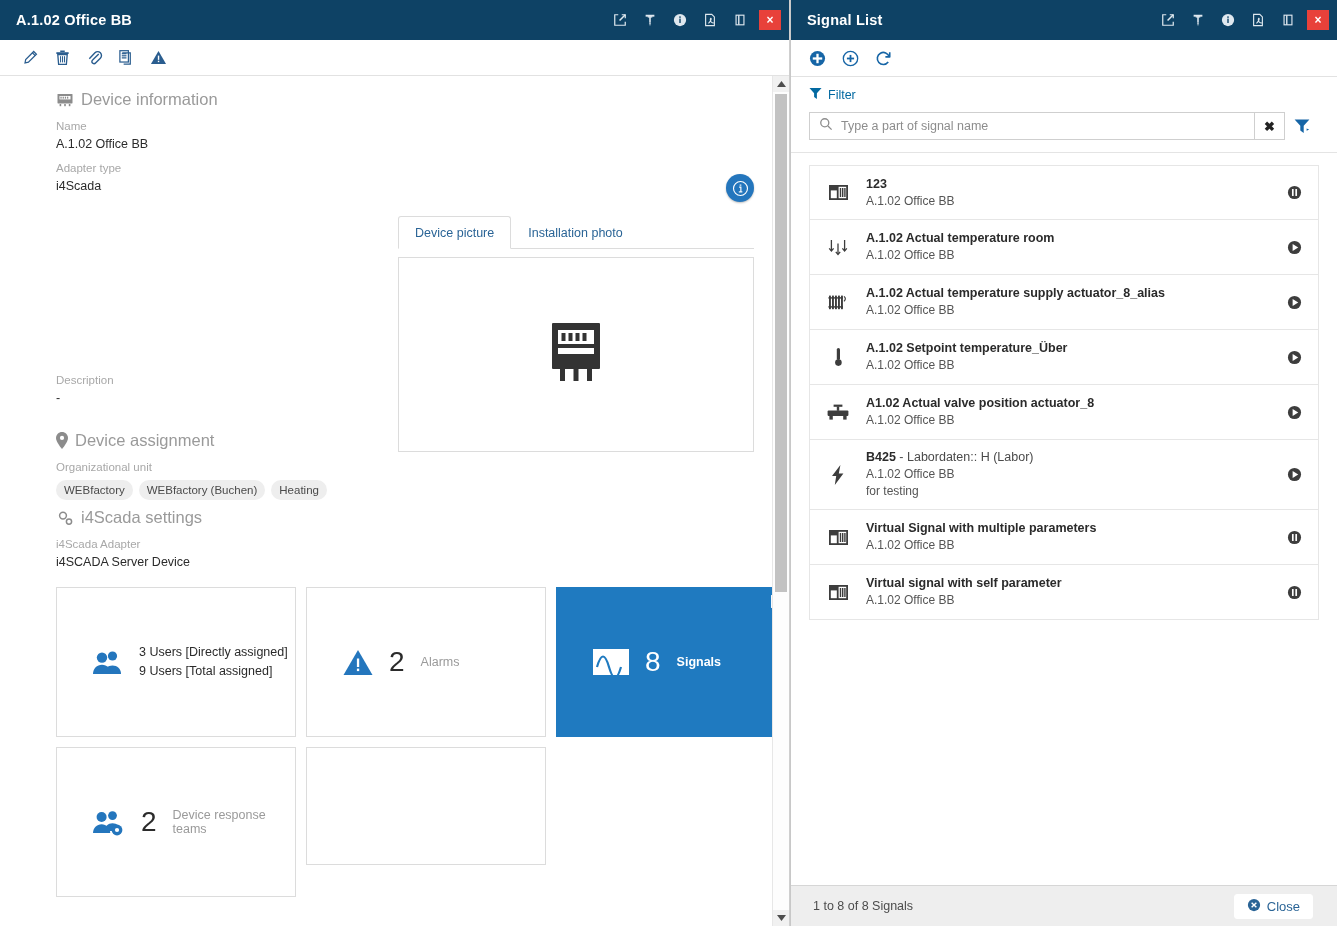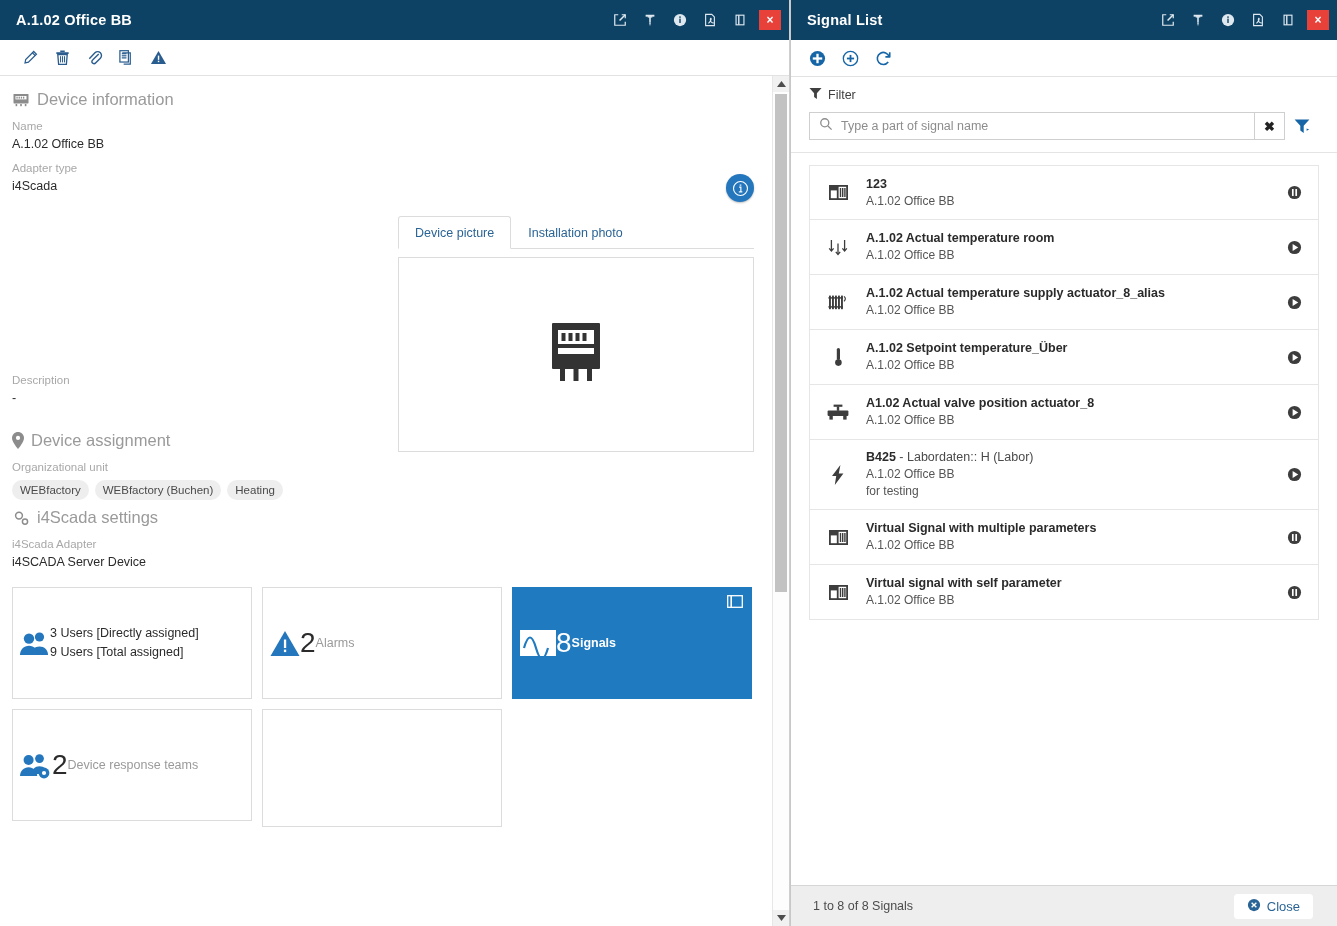--- a/index.html
+++ b/index.html
@@ -38,21 +38,21 @@
     height: 36px; border-bottom:1px solid #e2e2e2; display:flex; align-items:center;
     padding-left:14px; flex-shrink:0; background:#fff;
   }
   .ltb-icon {
     width:32px; height:32px; display:flex; align-items:center; justify-content:center;
     color:#2a5d8f; cursor:pointer;
   }
   .left-body {
     flex:1; overflow:hidden; position:relative; padding: 0 0 0 0;
   }
-  .left-scroll-area { position:absolute; inset:0 17px 0 0; overflow:hidden; }
+  .left-scroll-area { position:absolute; inset:0 17px 0 0; overflow:hidden;margin-left:44px; }
 
   .section-head {
     display:flex; align-items:center; gap:7px; color:#9a9a9a; font-size:16.5px;
     padding-left:12px; margin-top:14px;
   }
   .section-head .sh-ico { color:#8c8c8c; display:flex; align-items:center; }
   .field-label { color:#a8a8a8; font-size:11.5px; padding-left:12px; margin-top:11px; }
   .field-value { color:#2b2b2b; font-size:12.5px; padding-left:12px; margin-top:5px; }
 
   .info-badge {
@@ -79,22 +79,22 @@
   }
 
   .chips { display:flex; gap:6px; padding-left:12px; margin-top:7px; }
   .chip {
     background:#eeeeee; color:#4a4a4a; font-size:11.5px; padding:4px 8px; border-radius:10px;
   }
 
   
   .tiles { padding:18px 0 0 12px; display:flex; flex-wrap:wrap; gap:10px; width:760px; }
   .tile {
-    width:240px; height:112px; border:1px solid #dcdcdc; background:#fff;
-    display:flex; align-items:center; padding-left:7px; gap:0; cursor:pointer;
+    width:240px; height:150px; border:1px solid #dcdcdc; background:#fff;
+    display:flex; align-items:center; padding-left:36px; gap:16px; cursor:pointer;
     position:relative;
   }
   .tile.selected { background:#1f7ac0; border-color:#1f7ac0; }
   .tile-ico { color:#2476bd; display:flex; align-items:center; }
   .tile.selected .tile-ico { color:#fff; }
   .tile-num { font-size:28px; color:#2b2b2b; font-weight:normal; }
   .tile.selected .tile-num { color:#fff; }
   .tile-lbl { font-size:12.5px; color:#9a9a9a; }
   .tile.selected .tile-lbl { color:#fff; font-weight:bold; }
   .tile-multiline { font-size:12.5px; color:#2b2b2b; line-height:19px; }
@@ -115,21 +115,21 @@
   .right-panel {
     width:547px; height:926px; background:#fff; display:flex; flex-direction:column;
     border-left:1px solid #c8c8c8;
   }
   .rp-toolbar {
     height:37px; border-bottom:1px solid #e2e2e2; display:flex; align-items:center;
     padding-left:18px; gap:16px; flex-shrink:0;
   }
   .rtb-icon { color:#1665a6; cursor:pointer; display:flex; align-items:center; }
   .filter-block { padding:10px 18px 12px 18px; border-bottom:1px solid #e4e4e4; background:#fff; }
-  .filter-head { display:flex; align-items:center; gap:6px; color:#404040; font-size:12.5px; }
+  .filter-head { display:flex; align-items:center; gap:6px; color:#0369a1; font-size:12.5px; }
   .filter-row { display:flex; align-items:center; margin-top:9px; }
   .search-wrap {
     flex:1; height:28px; border:1px solid #cfcfcf; display:flex; align-items:center;
     padding-left:9px; gap:8px; background:#fff;
   }
   .search-wrap input {
     border:0; outline:0; flex:1; font-size:12.5px; color:#666; background:transparent;
     font-family:"Liberation Sans", sans-serif;
   }
   .search-wrap input::placeholder { color:#8d8d8d; }

